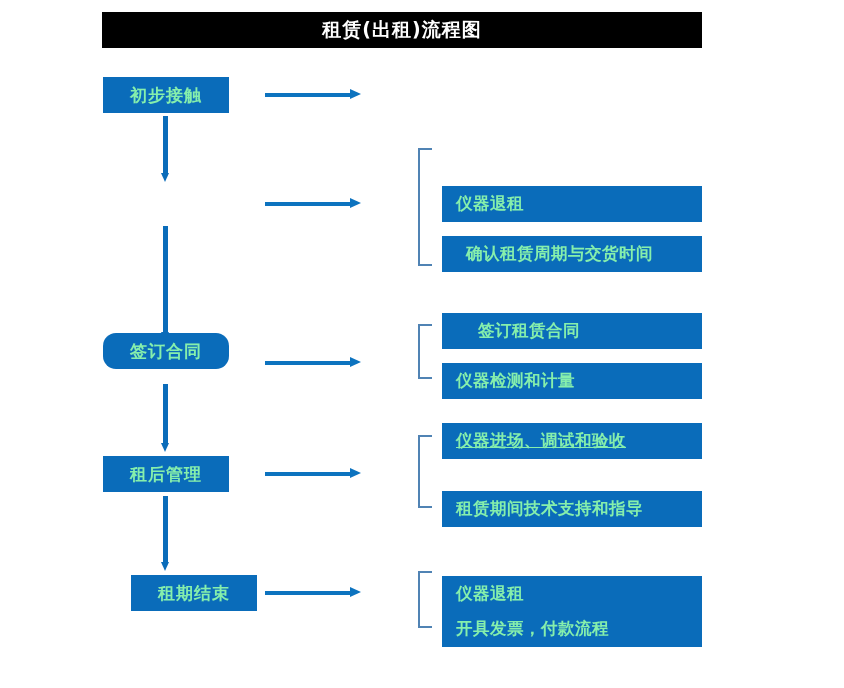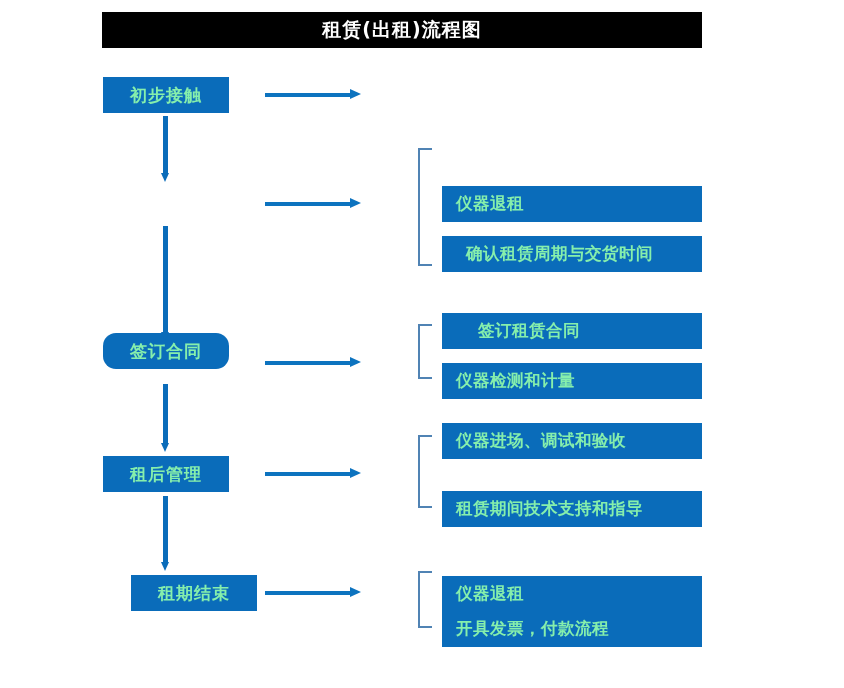--- a/index.html
+++ b/index.html
@@ -177,21 +177,21 @@
 
 
   <div class="node right" style="top:186px;">仪器退租</div>
 
   <div class="node right" style="top:236px;padding-left:24px;">确认租赁周期与交货时间</div>
 
   <div class="node right" style="top:313px;padding-left:36px;">签订租赁合同</div>
 
   <div class="node right" style="top:363px;">仪器检测和计量</div>
 
-  <div class="node right" style="top:423px;">仪器进场、调试和验收</div>
+  <div class="node right" style="top:423px;text-decoration:underline;">仪器进场、调试和验收</div>
 
   <div class="node right" style="top:491px;">租赁期间技术支持和指导</div>
 
   <div class="node right" style="top:560px;margin-top:16px;">仪器退租</div>
 
   <div class="node right" style="top:611px;">开具发票，付款流程</div>
 
   <div class="bracket" style="left:418px; top:148px; height:118px;"></div>
 
   <div class="bracket" style="left:418px; top:324px; height:55px;"></div>

